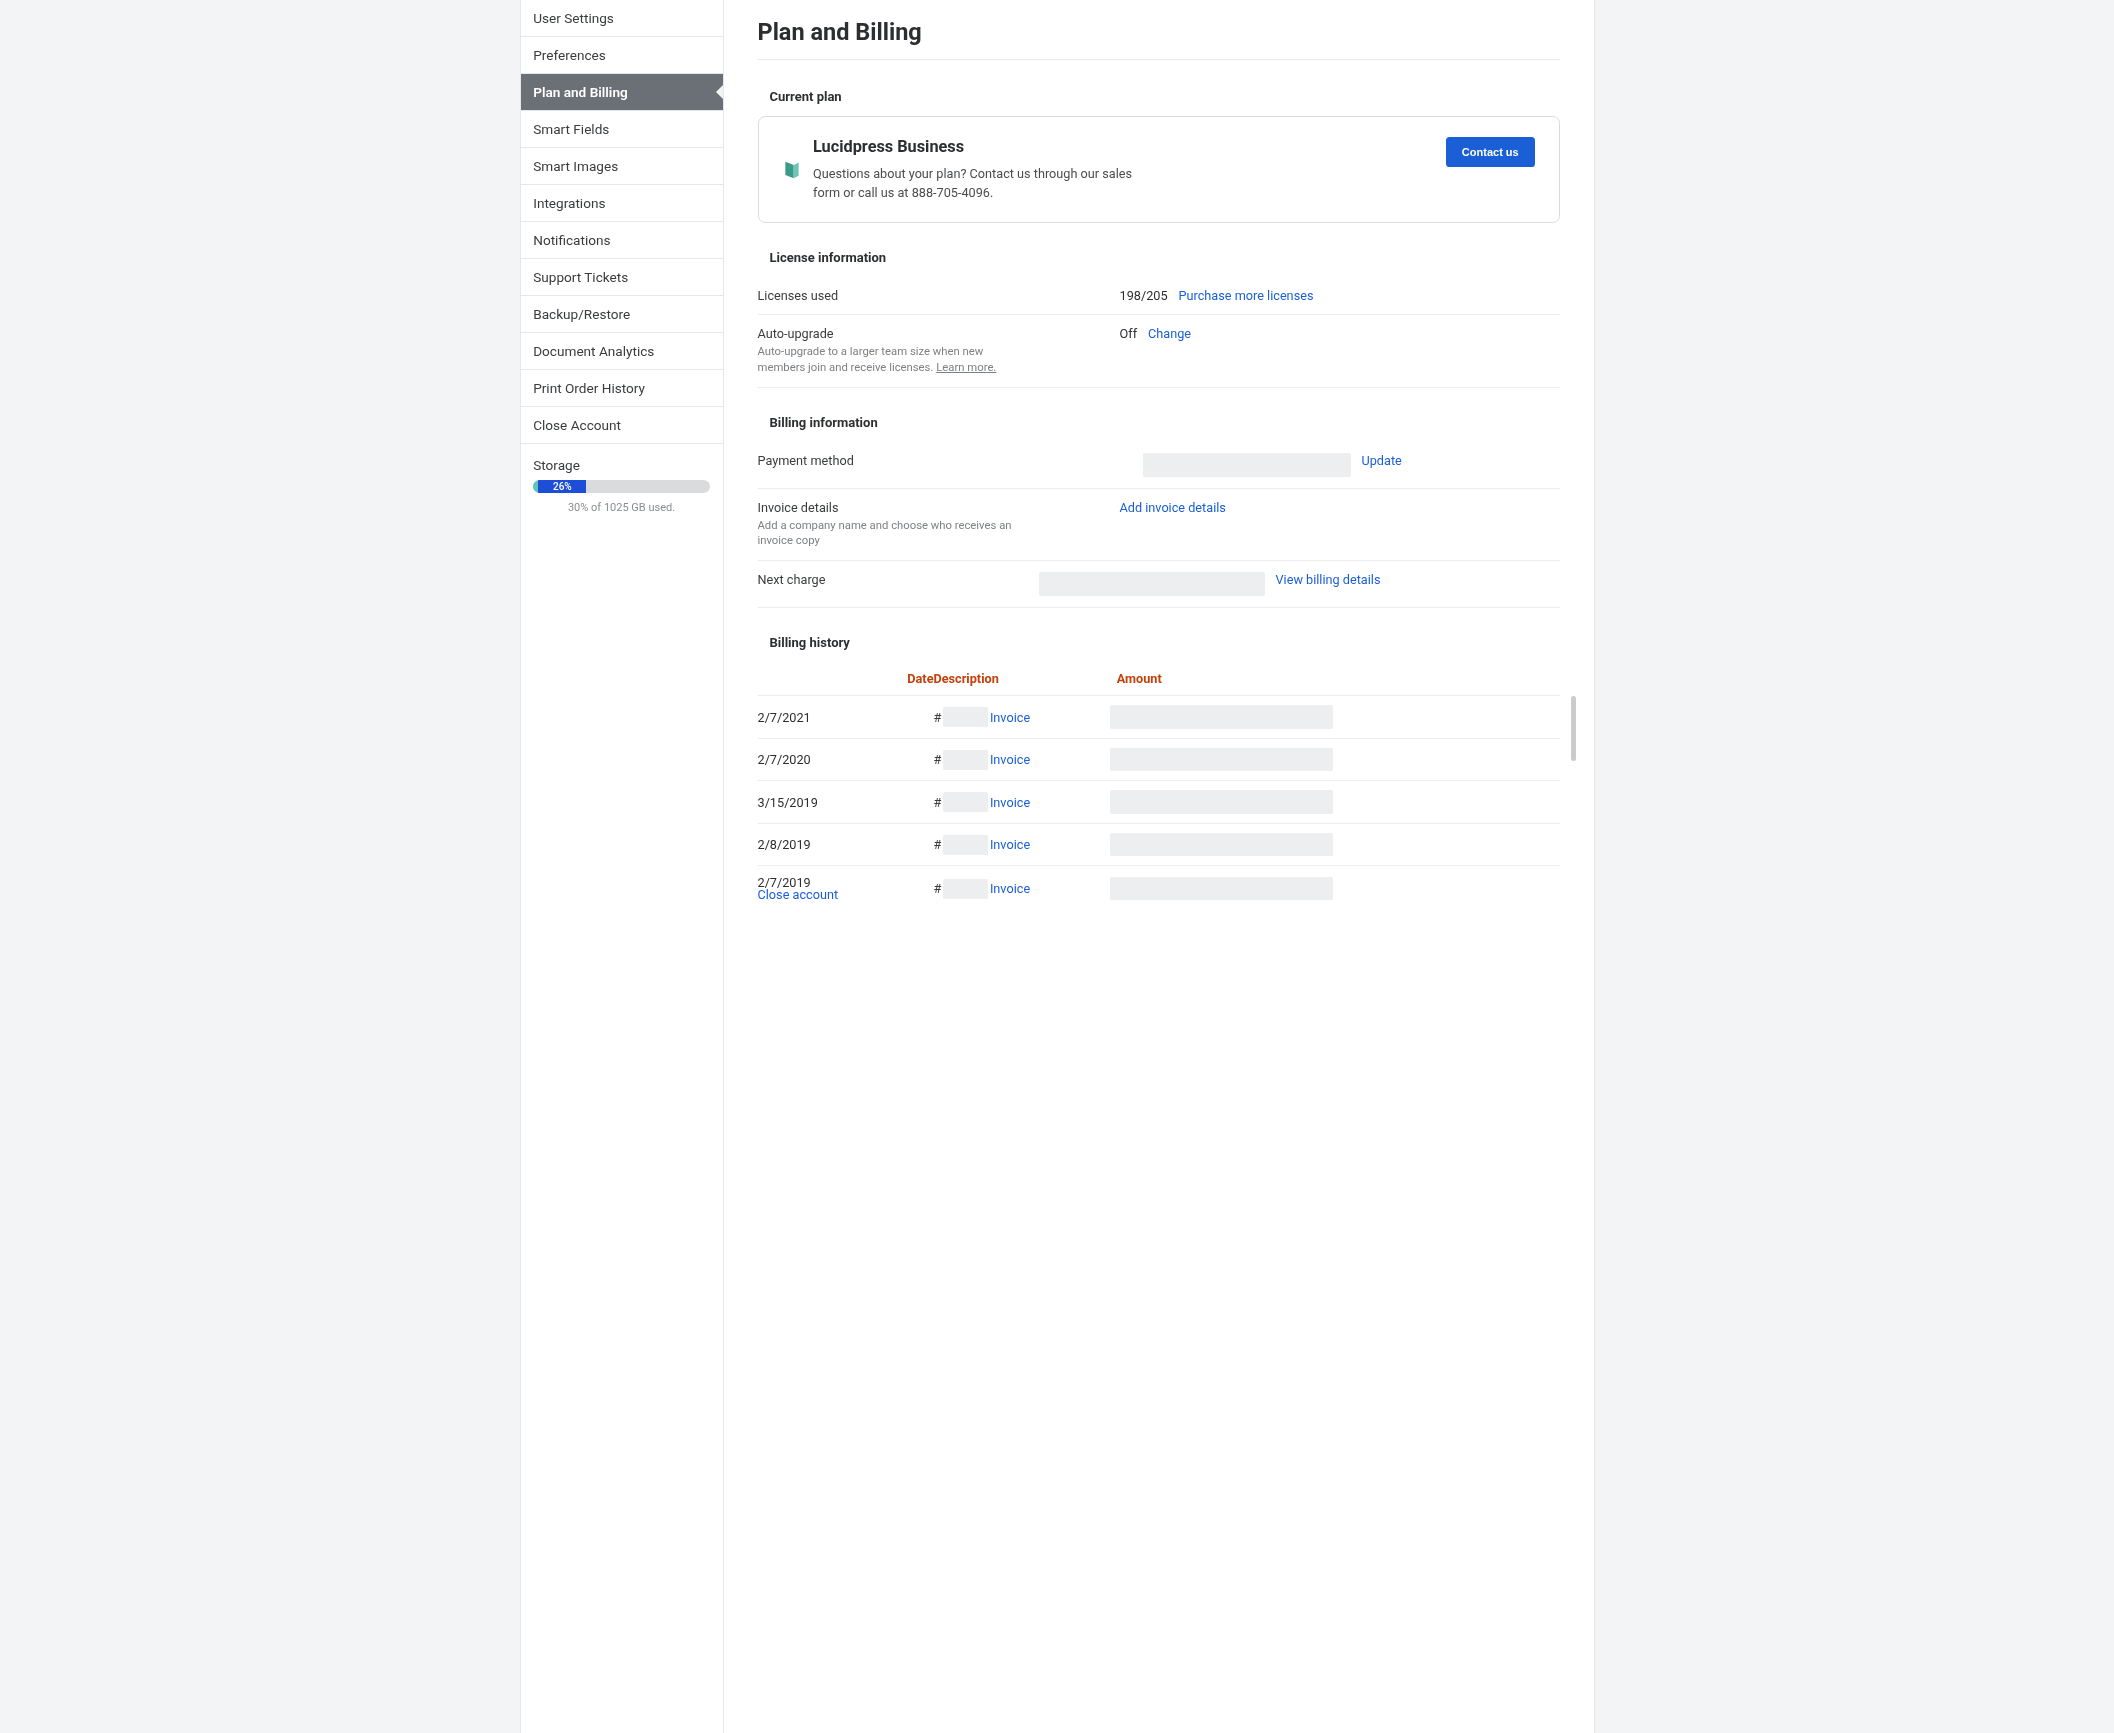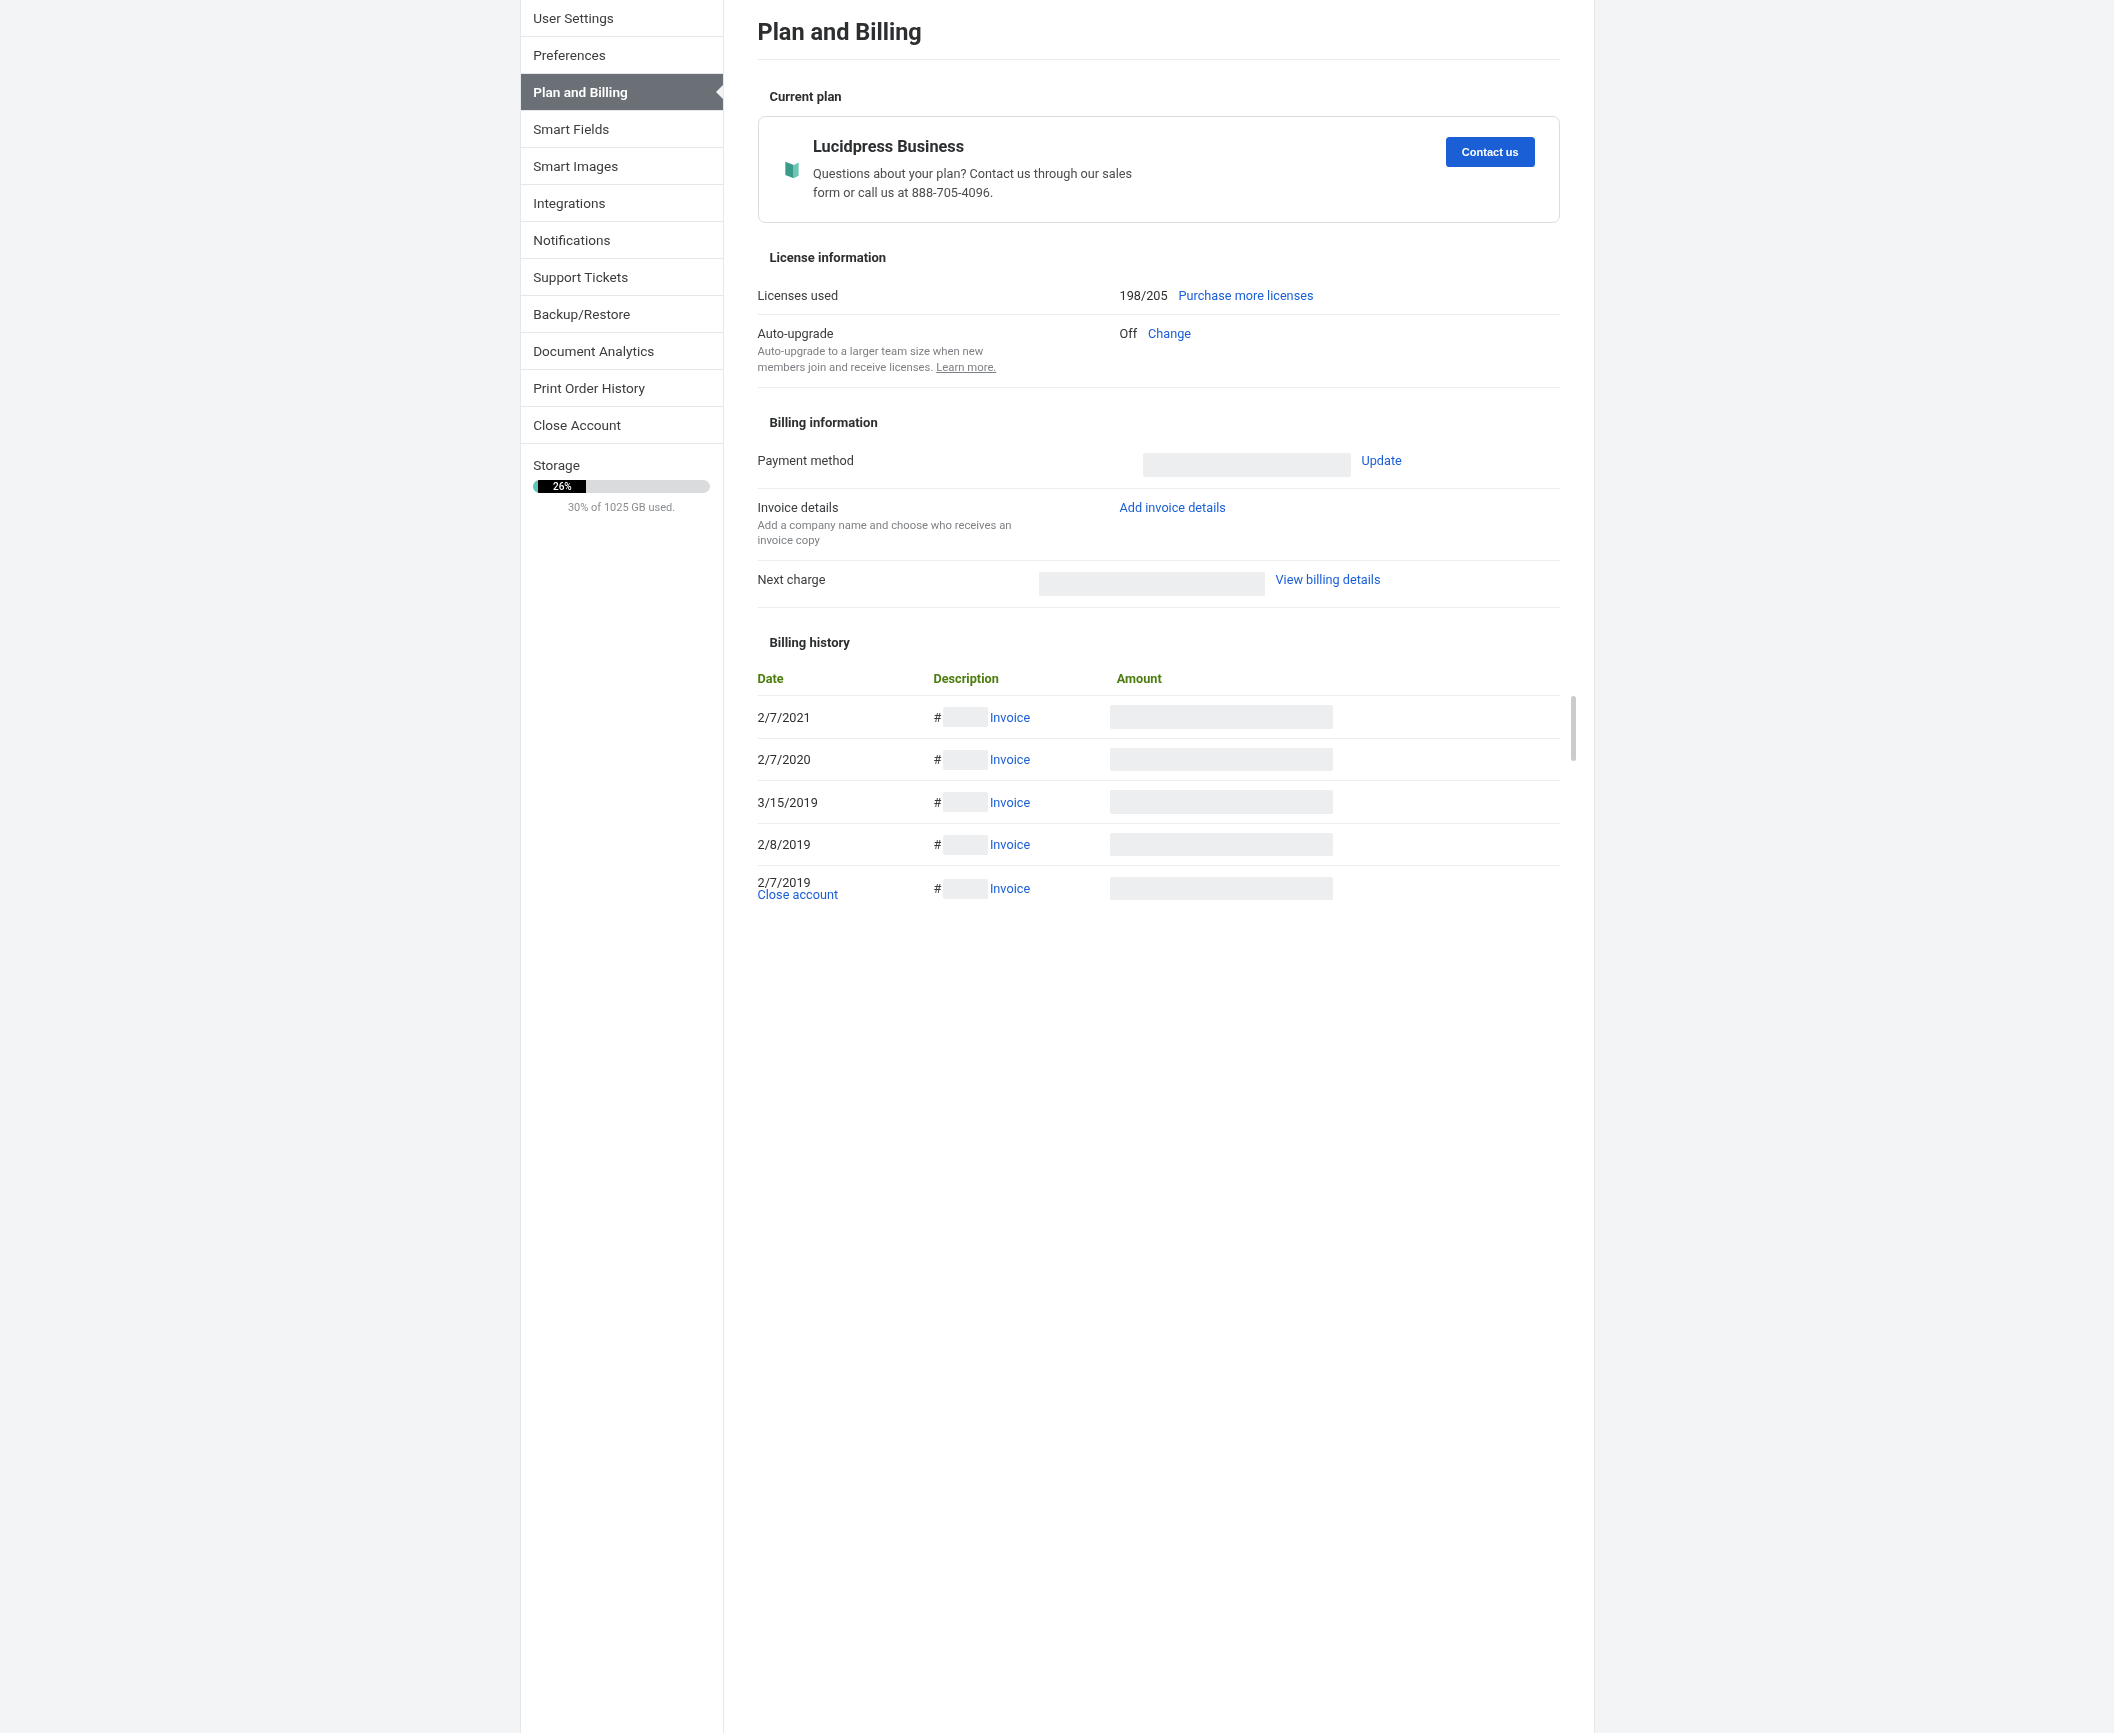--- a/index.html
+++ b/index.html
@@ -53,21 +53,21 @@
       border-radius: 7.2px;
       overflow: hidden;
       position: relative;
     }
     .storage-bar .seg-teal {
       position: absolute; left: 0; top: 0; bottom: 0;
       width: 3%; background: #5ac7b7; border-radius: 7.2px 0 0 7.2px;
     }
     .storage-bar .seg-orange {
       position: absolute; left: 3%; top: 0; bottom: 0;
-      width: 27%; background: #000000;
+      width: 27%; background: #1d4ed8;
       display: flex; align-items: center; justify-content: center;
       color: #fff; font-size: 10px; font-weight: 500;
     }
     .storage-caption { text-align: center; font-size: 11px; color: #8a8d90; margin-top: 7.2px; }
 
     .main {
       flex: 1;
       background: #fff;
       padding: 18px 34px 36px 34px;
       border-right: 0.9px solid #e5e7e9;
@@ -116,21 +116,21 @@
     .ghost.w250 { width: 226px; }
     .link { color: #1a5fd6; cursor: pointer; font-size: 12.7px; }
 
     .history-table { width: 100%; position: relative; }
     .history-header, .history-row {
       display: flex;
       padding: 9px 0;
       border-bottom: 0.9px solid #ebedef;
       align-items: center;
     }
-    .history-header { font-weight: 700; color: #4d7c0f; font-size: 12.7px; }
+    .history-header { font-weight: 700; color: #c2410c; font-size: 12.7px; text-align: right; }
     .col-date { width: 176px; font-size: 12.7px; }
     .col-desc { width: 176px; display: flex; align-items: center; gap: 1.8px; font-size: 12.7px; }
     .col-desc .hash { color: #3a3c3e; }
     .col-desc .ghost { background: #eceeef; height: 20px; width: 45px; border-radius: 1.8px; }
     .col-amount { flex: 1; display:flex; }
     .col-amount .ghost { background: #eceeef; height: 23.5px; width: 223px; border-radius: 1.8px; }
     .scroll-indicator {
       position: absolute;
       right: -16.3px;
       top: 34px;

